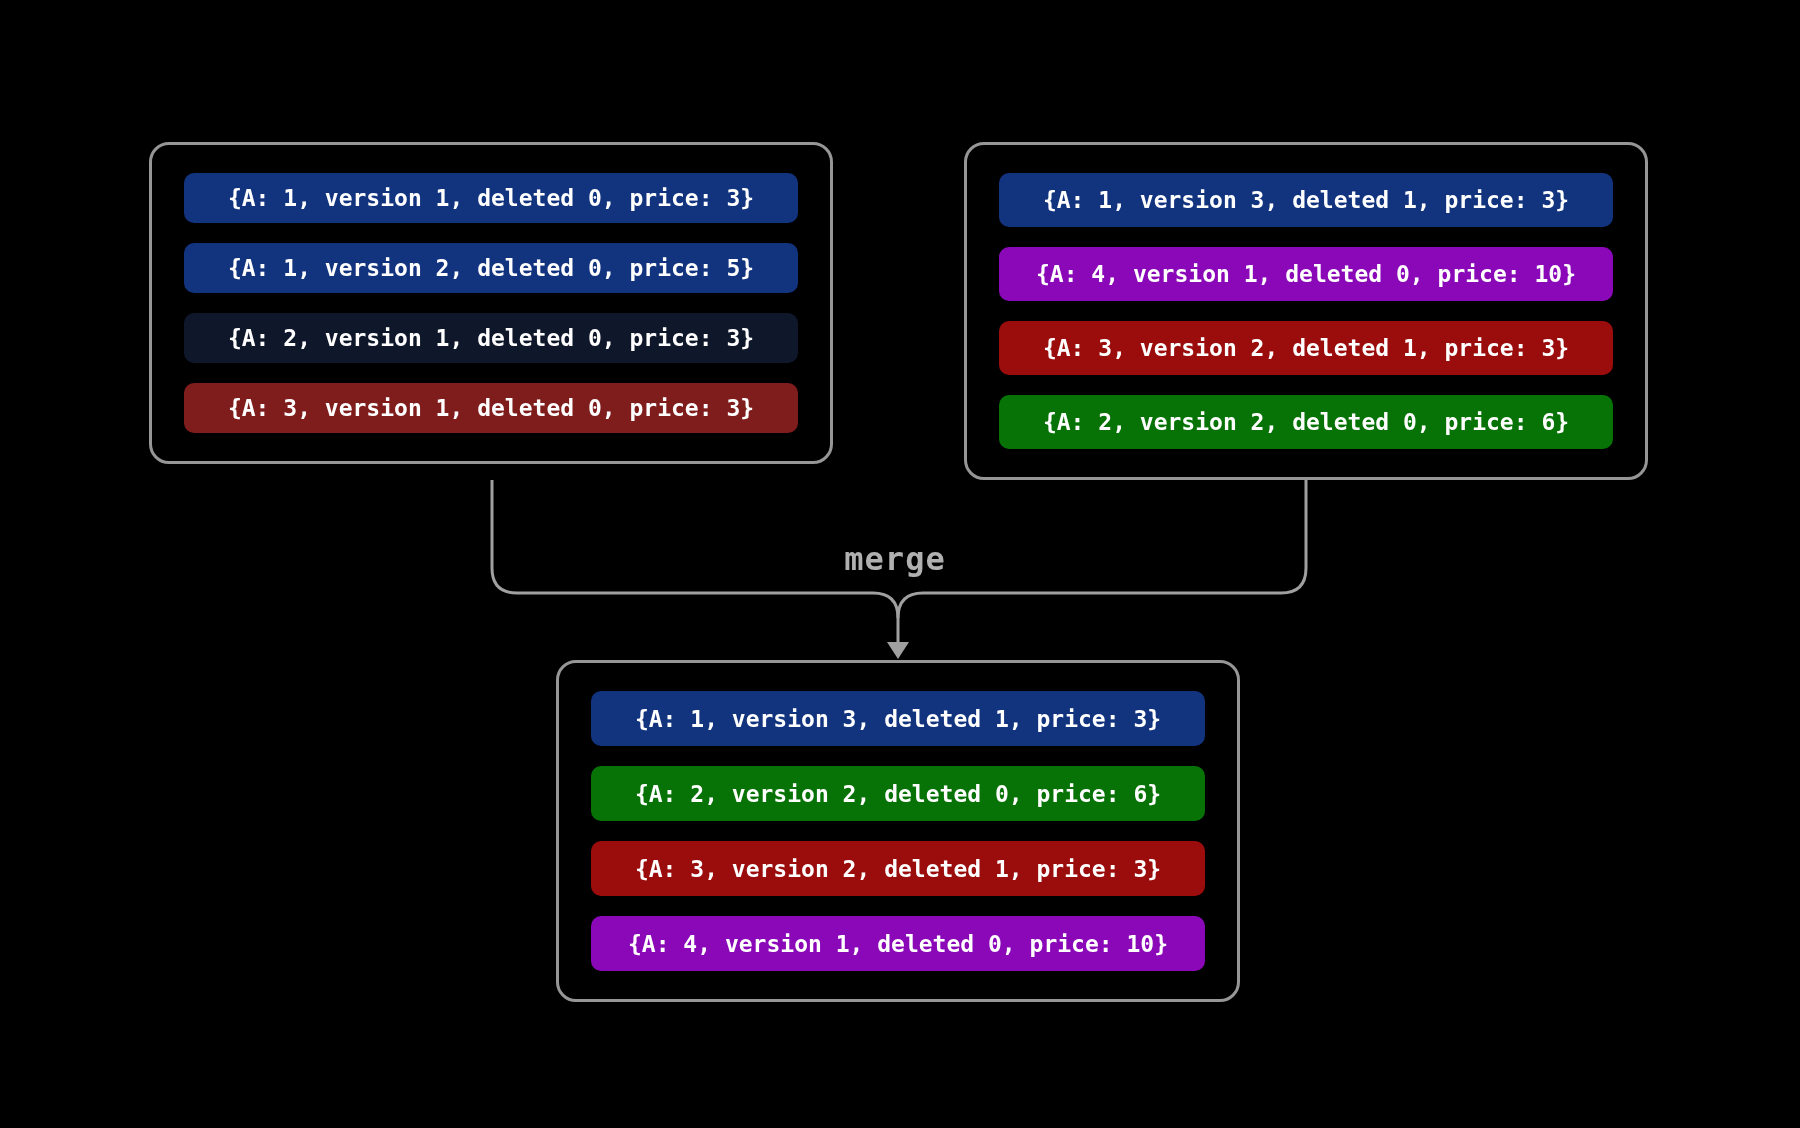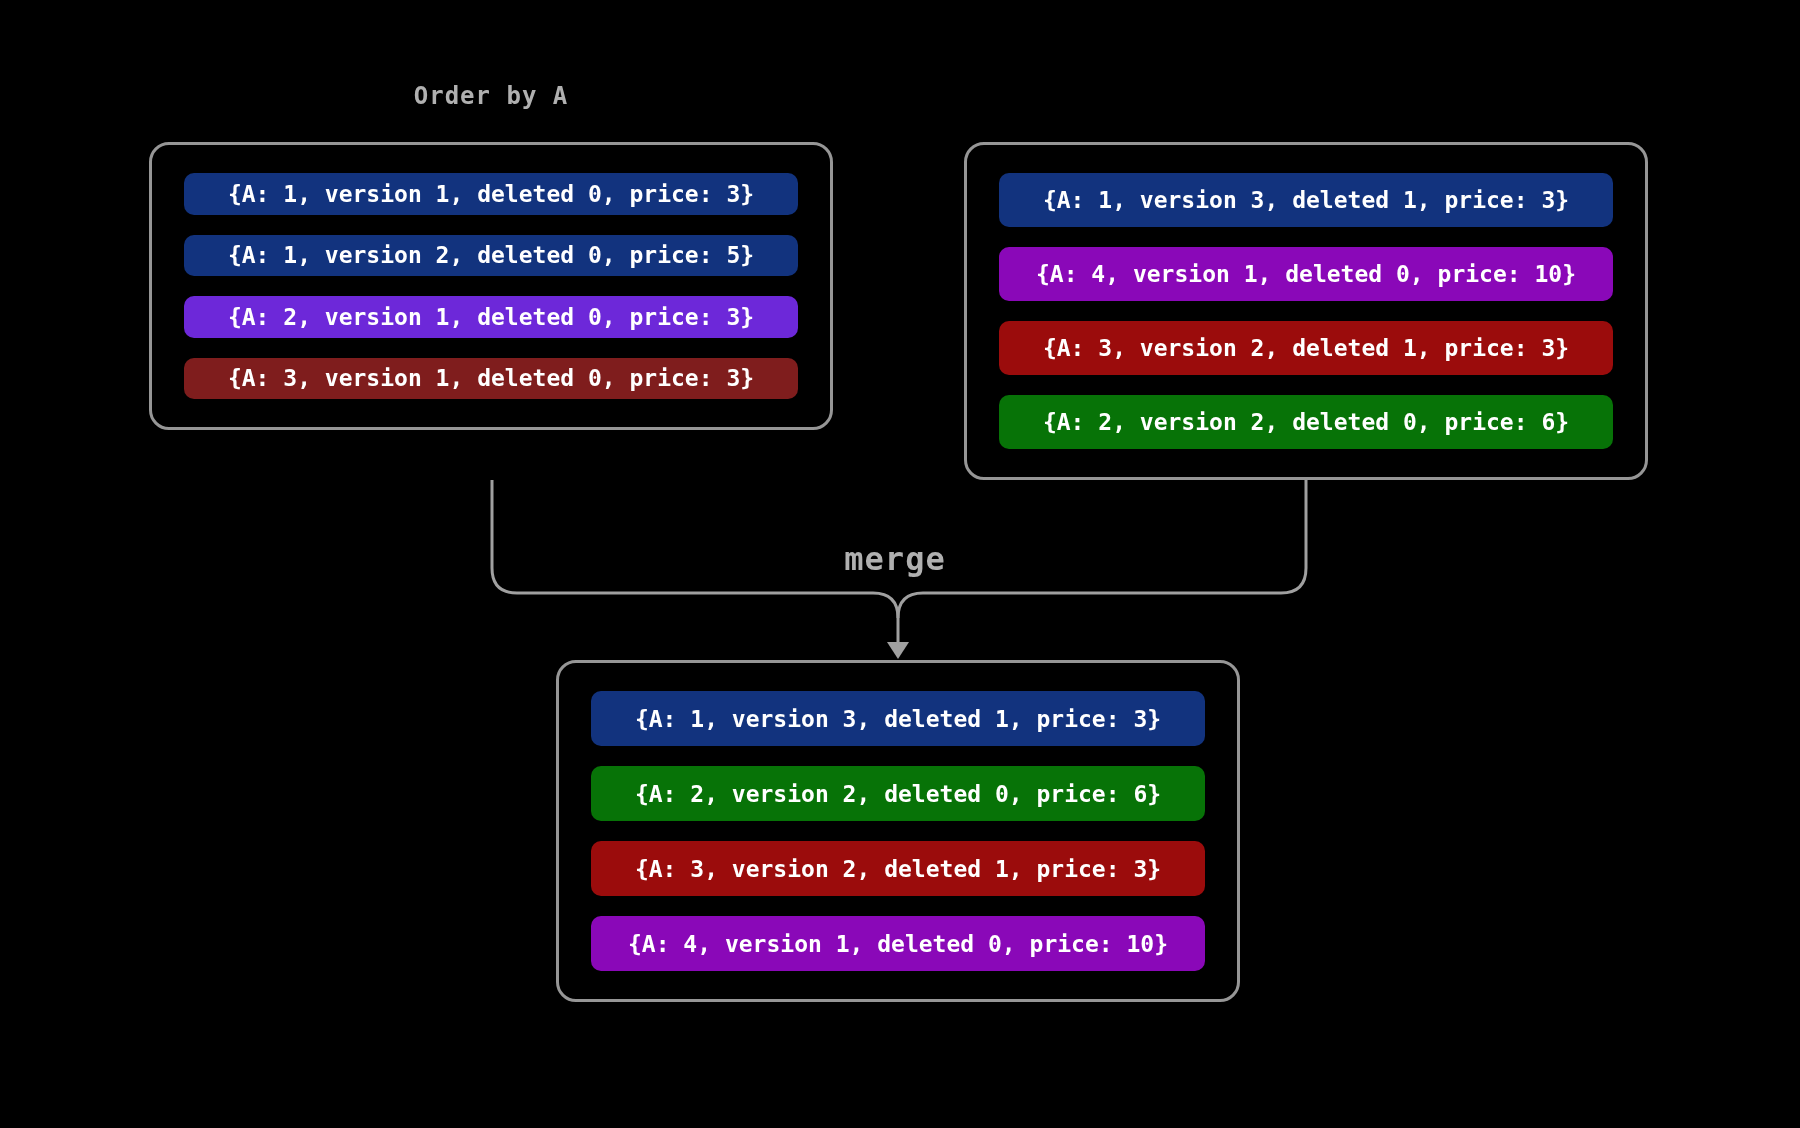--- a/index.html
+++ b/index.html
@@ -69,26 +69,25 @@
 <body>
 
 <div class="canvas" style="--bg: #000000; --border: #969696; --title: #B0B0B0; --rowtext: #FFFFFF;">
 
   <svg class="connector" width="1800" height="1128" viewBox="0 0 1800 1128">
     <path d="M 492 480 L 492 568 Q 492 593 517 593 L 873 593 Q 898 593 898 618 L 898 646" fill="none" stroke="#A0A0A0" stroke-width="3"></path>
     <path d="M 1306 480 L 1306 568 Q 1306 593 1281 593 L 923 593 Q 898 593 898 618" fill="none" stroke="#A0A0A0" stroke-width="3"></path>
     <polygon points="887,642 909,642 898,659" fill="#A0A0A0"></polygon>
   </svg>
 
-  <div class="panel-title" style="left:149px; top:82px; width:684px;">Order by A</div>
 
-  <div class="panel" style="left:149px; top:142px; height:288px;">
+  <div class="panel" style="left:149px; top:142px; height:322px;">
     <div class="row" style="background: rgb(18, 51, 126);">{A: 1, version 1, deleted 0, price: 3}</div>
     <div class="row" style="background: rgb(18, 51, 126);">{A: 1, version 2, deleted 0, price: 5}</div>
-    <div class="row" style="background: #6d28d9;">{A: 2, version 1, deleted 0, price: 3}</div>
+    <div class="row" style="background: #0f172a;">{A: 2, version 1, deleted 0, price: 3}</div>
     <div class="row" style="background: #7f1d1d;">{A: 3, version 1, deleted 0, price: 3}</div>
   </div>
 
   <div class="panel" style="left:964px; top:142px; height:338px;">
     <div class="row" style="background: rgb(18, 51, 126);">{A: 1, version 3, deleted 1, price: 3}</div>
     <div class="row" style="background: rgb(138, 8, 184);">{A: 4, version 1, deleted 0, price: 10}</div>
     <div class="row" style="background: rgb(155, 12, 12);">{A: 3, version 2, deleted 1, price: 3}</div>
     <div class="row" style="background: rgb(7, 115, 7);">{A: 2, version 2, deleted 0, price: 6}</div>
   </div>
 

